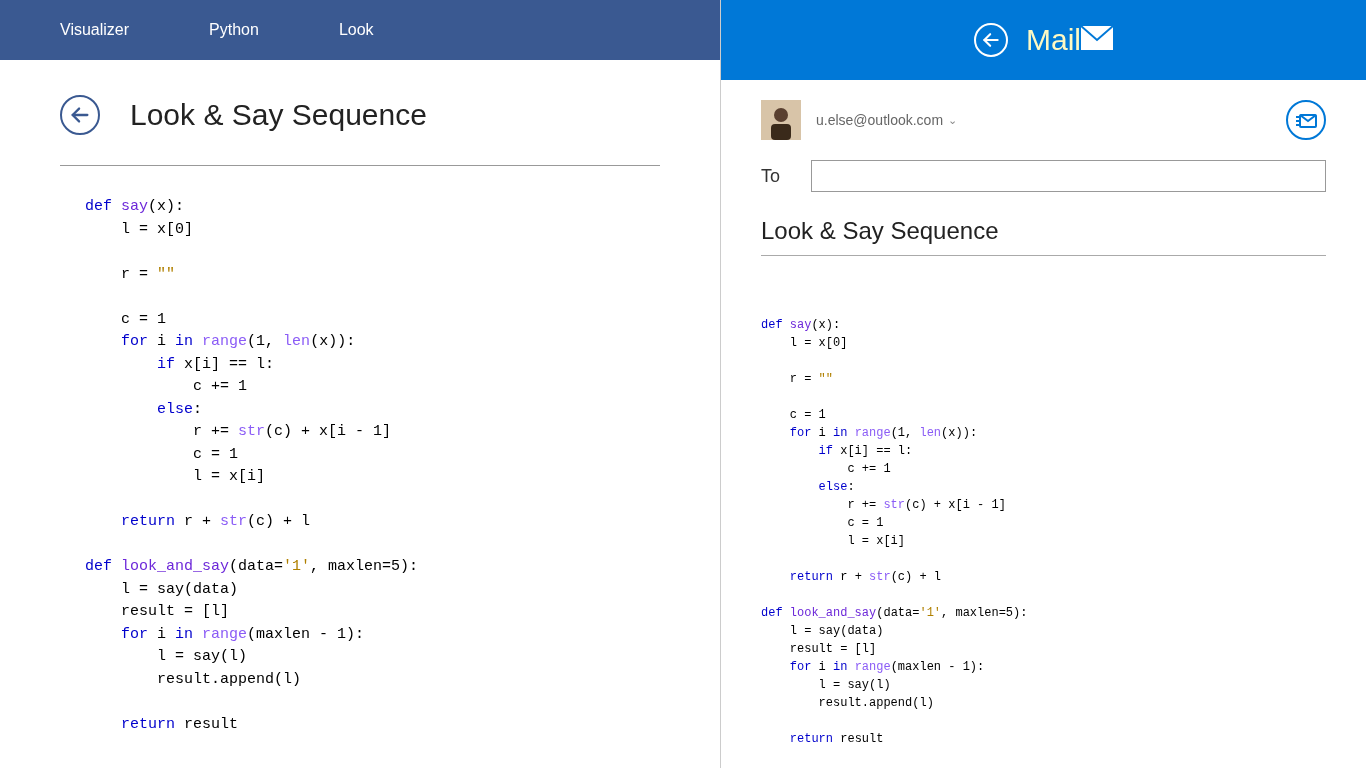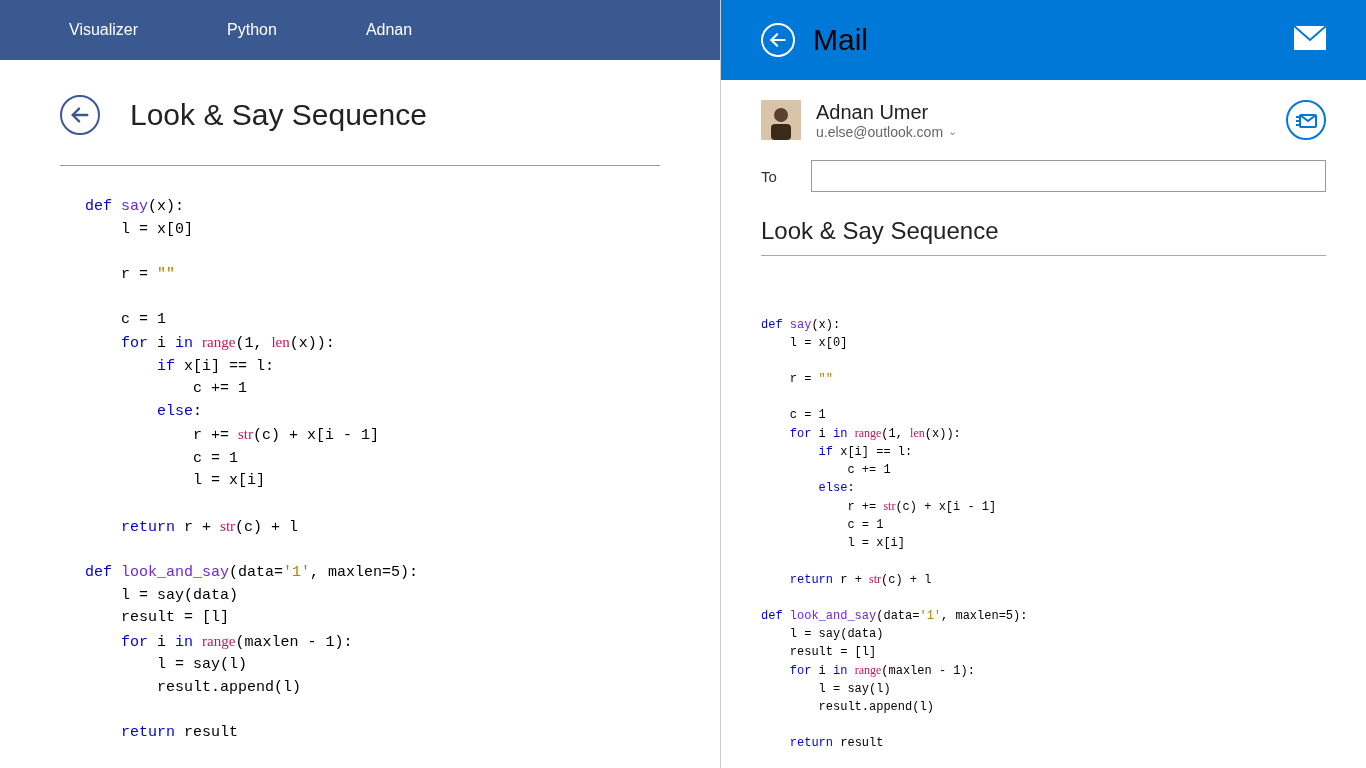--- a/index.html
+++ b/index.html
@@ -2,61 +2,61 @@
 <html><head>
 <meta charset="utf-8">
 <style>
 * { margin: 0; padding: 0; box-sizing: border-box; }
 body { font-family: "Segoe UI", Arial, sans-serif; width: 1366px; height: 768px; overflow: hidden; display: flex; background: #fff; }
 .left-pane { width: 720px; height: 768px; display: flex; flex-direction: column; }
 .right-pane { width: 646px; height: 768px; display: flex; flex-direction: column; border-left: 1px solid #ccc; }
 .left-header { background: #3a5991; height: 60px; display: flex; align-items: center; color: #fff; padding-left: 20px; gap: 50px; font-weight: 300; }
 .left-header .brand { display: flex; align-items: center; gap: 12px; font-size: 24px; font-weight: 300; }
 .nav-items { display: flex; gap: 80px; margin-left: 40px; font-size: 16px; }
-.nav-item { cursor: pointer; margin-left: 9px; }
+.nav-item { cursor: pointer; }
 .left-content { padding: 35px 60px; flex: 1; overflow: auto; }
 .title-row { display: flex; align-items: center; gap: 30px; margin-bottom: 30px; }
 .back-btn { width: 40px; height: 40px; border: 2px solid #3a5991; border-radius: 50%; display: flex; align-items: center; justify-content: center; color: #3a5991; cursor: pointer; font-size: 22px; }
 .page-title { font-size: 30px; font-weight: 300; color: #222; }
 .hr { border: none; border-top: 1px solid #999; margin-bottom: 30px; margin-left: 0; }
 .code-block { font-family: "Consolas", "Courier New", monospace; font-size: 15px; line-height: 1.5; white-space: pre; color: #000; margin-left: 25px; }
 .code-block-small { font-family: "Consolas", "Courier New", monospace; font-size: 12px; line-height: 1.5; white-space: pre; color: #000; }
 .kw { color: #0000cc; font-family: Liberation Mono, monospace; }
 .str { color: #b08000; }
 .fn { color: #6d28d9; }
-.bi { color: #be185d; font-family: Liberation Serif, serif; }
+.bi { color: #8b5cf6; }
 
-.mail-header { background: #0078d7; height: 80px; display: flex; align-items: center; justify-content: space-between; padding: 0 40px; color: #000000; }
+.mail-header { background: #0078d7; height: 80px; display: flex; align-items: center; justify-content: center; padding: 0 40px; color: #fef9c3; }
 .mail-title-group { display: flex; align-items: center; gap: 18px; }
 .mail-back { width: 34px; height: 34px; border: 2px solid #fff; border-radius: 50%; display: flex; align-items: center; justify-content: center; cursor: pointer; font-size: 20px; }
 .mail-title { font-size: 30px; font-weight: 300; }
 .mail-icon-env { font-size: 30px; cursor: pointer; }
 .mail-body { padding: 20px 40px; flex: 1; overflow: auto; }
 .sender-row { display: flex; align-items: center; gap: 15px; margin-bottom: 20px; }
 .avatar { width: 40px; height: 40px; background: linear-gradient(135deg,#8a6d5a,#c4a68a); border-radius: 2px; flex-shrink:0; display:flex; align-items:center; justify-content:center; color:#fff; font-size:10px; }
 .sender-info { flex: 1; }
 .sender-name { font-size: 20px; color: #222; }
 .sender-email { font-size: 14px; color: #666; display: flex; align-items: center; gap: 5px; }
 .send-badge { width: 40px; height: 40px; border: 2px solid #0078d7; border-radius: 50%; display: flex; align-items: center; justify-content: center; color: #0078d7; cursor: pointer; font-size: 18px; }
 .to-row { display: flex; align-items: center; gap: 20px; margin-bottom: 25px; }
-.to-label { font-size: 15px; color: #333; width: 30px; }
+.to-label { font-size: 18px; color: #333; width: 30px; }
 .to-input { flex: 1; border: 1px solid #999; height: 32px; padding: 0 8px; font-size: 15px; }
 .subject-line { font-size: 24px; font-weight: 300; color: #222; margin-bottom: 10px; }
 .subject-hr { border: none; border-top: 1px solid #aaa; margin-bottom: 60px; }
 .chev { font-size: 11px; color: #888; }
 </style>
 </head>
 <body>
 
 <div class="left-pane">
   <div class="left-header">
     <div class="nav-items">
       <span class="nav-item">Visualizer</span>
       <span class="nav-item">Python</span>
-      <span class="nav-item">Adnan</span>
+      <span class="nav-item">Look</span>
     </div>
   </div>
   <div class="left-content">
     <div class="title-row">
       <div class="back-btn">
         <svg width="22" height="22" viewBox="0 0 24 24" fill="none" stroke="#3a5991" stroke-width="2.5" stroke-linecap="round" stroke-linejoin="round">
             <line x1="20" y1="12" x2="4" y2="12"></line>
             <polyline points="11 5 4 12 11 19"></polyline>
           </svg>
       </div>
@@ -111,21 +111,20 @@
   <div class="mail-body">
     <div class="sender-row">
       <div class="avatar">
         <svg width="40" height="40" viewBox="0 0 40 40">
             <rect width="40" height="40" fill="#d8c4a8"></rect>
             <circle cx="20" cy="15" r="7" fill="#5a4030"></circle>
             <rect x="10" y="24" width="20" height="16" rx="4" fill="#3a2a1a"></rect>
           </svg>
       </div>
       <div class="sender-info">
-        <div class="sender-name">Adnan Umer</div>
         <div class="sender-email">
           <span>u.else@outlook.com</span>
           <span class="chev">⌄</span>
         </div>
       </div>
       <div class="send-badge">
         <svg width="24" height="24" viewBox="0 0 24 24" fill="none" stroke="#0078d7" stroke-width="2">
             <rect x="6" y="7" width="16" height="12" rx="1"></rect>
             <polyline points="6,7 14,13 22,7"></polyline>
             <line x1="2" y1="9" x2="5" y2="9"></line>

